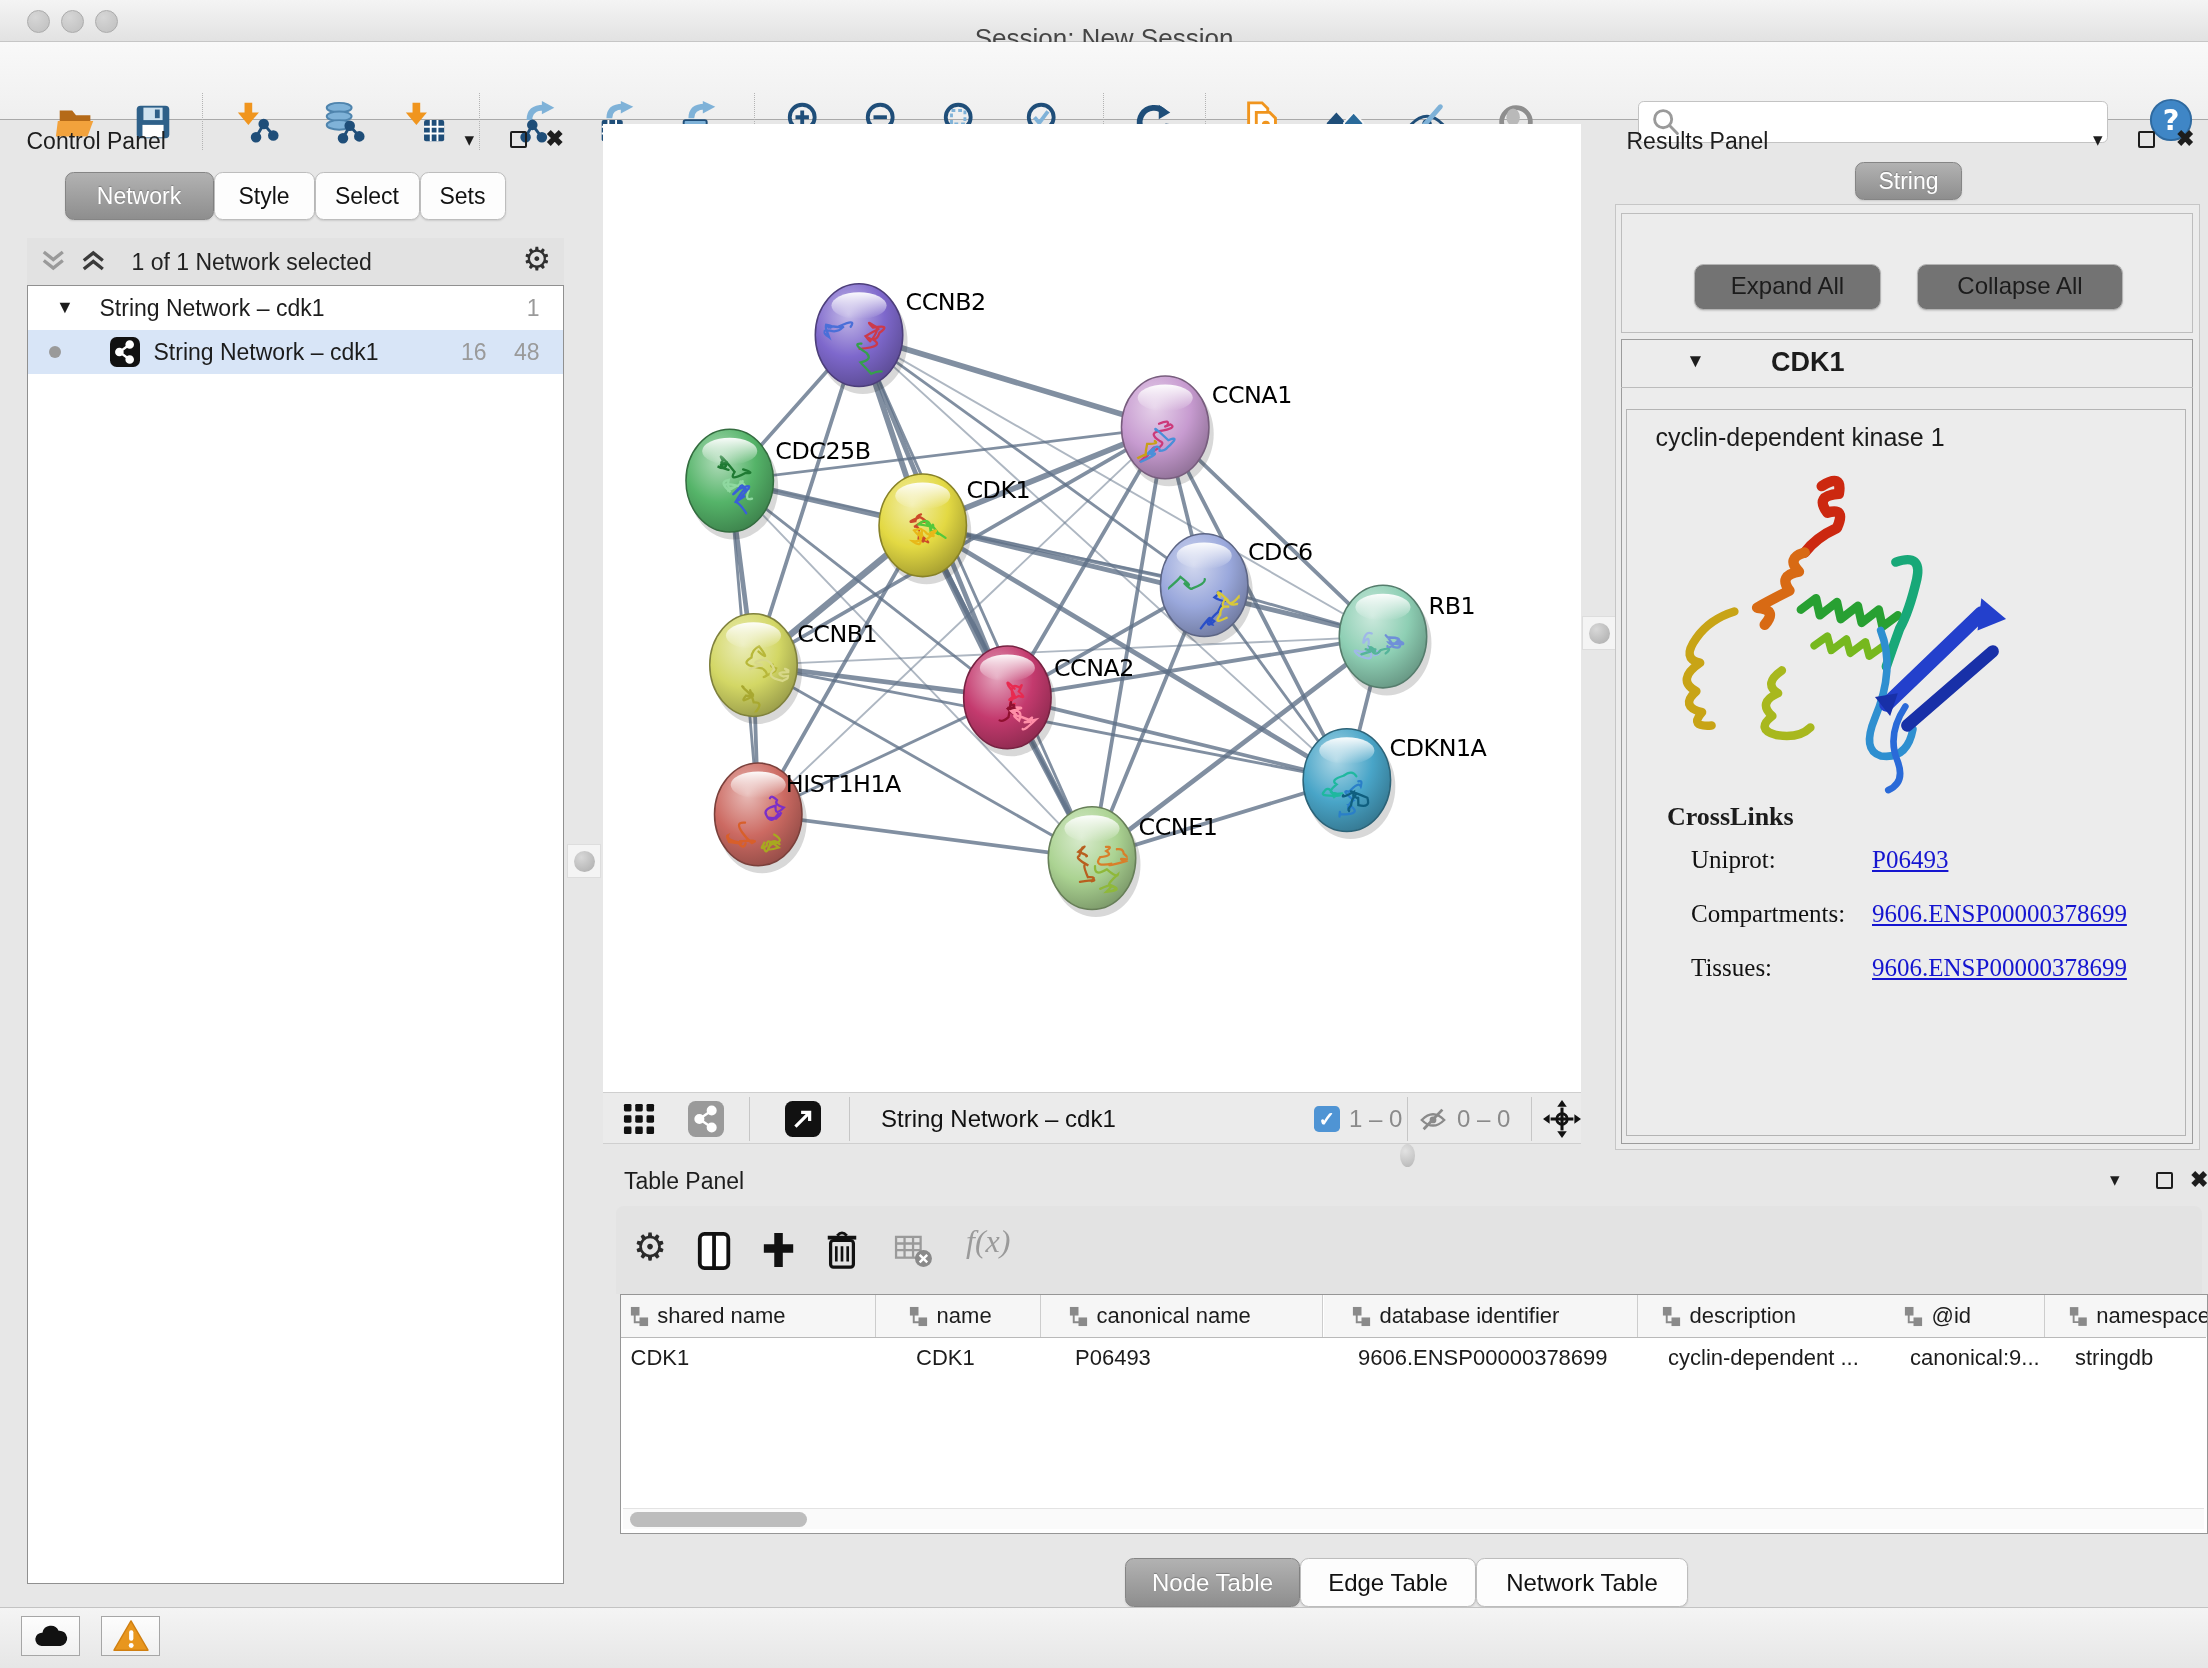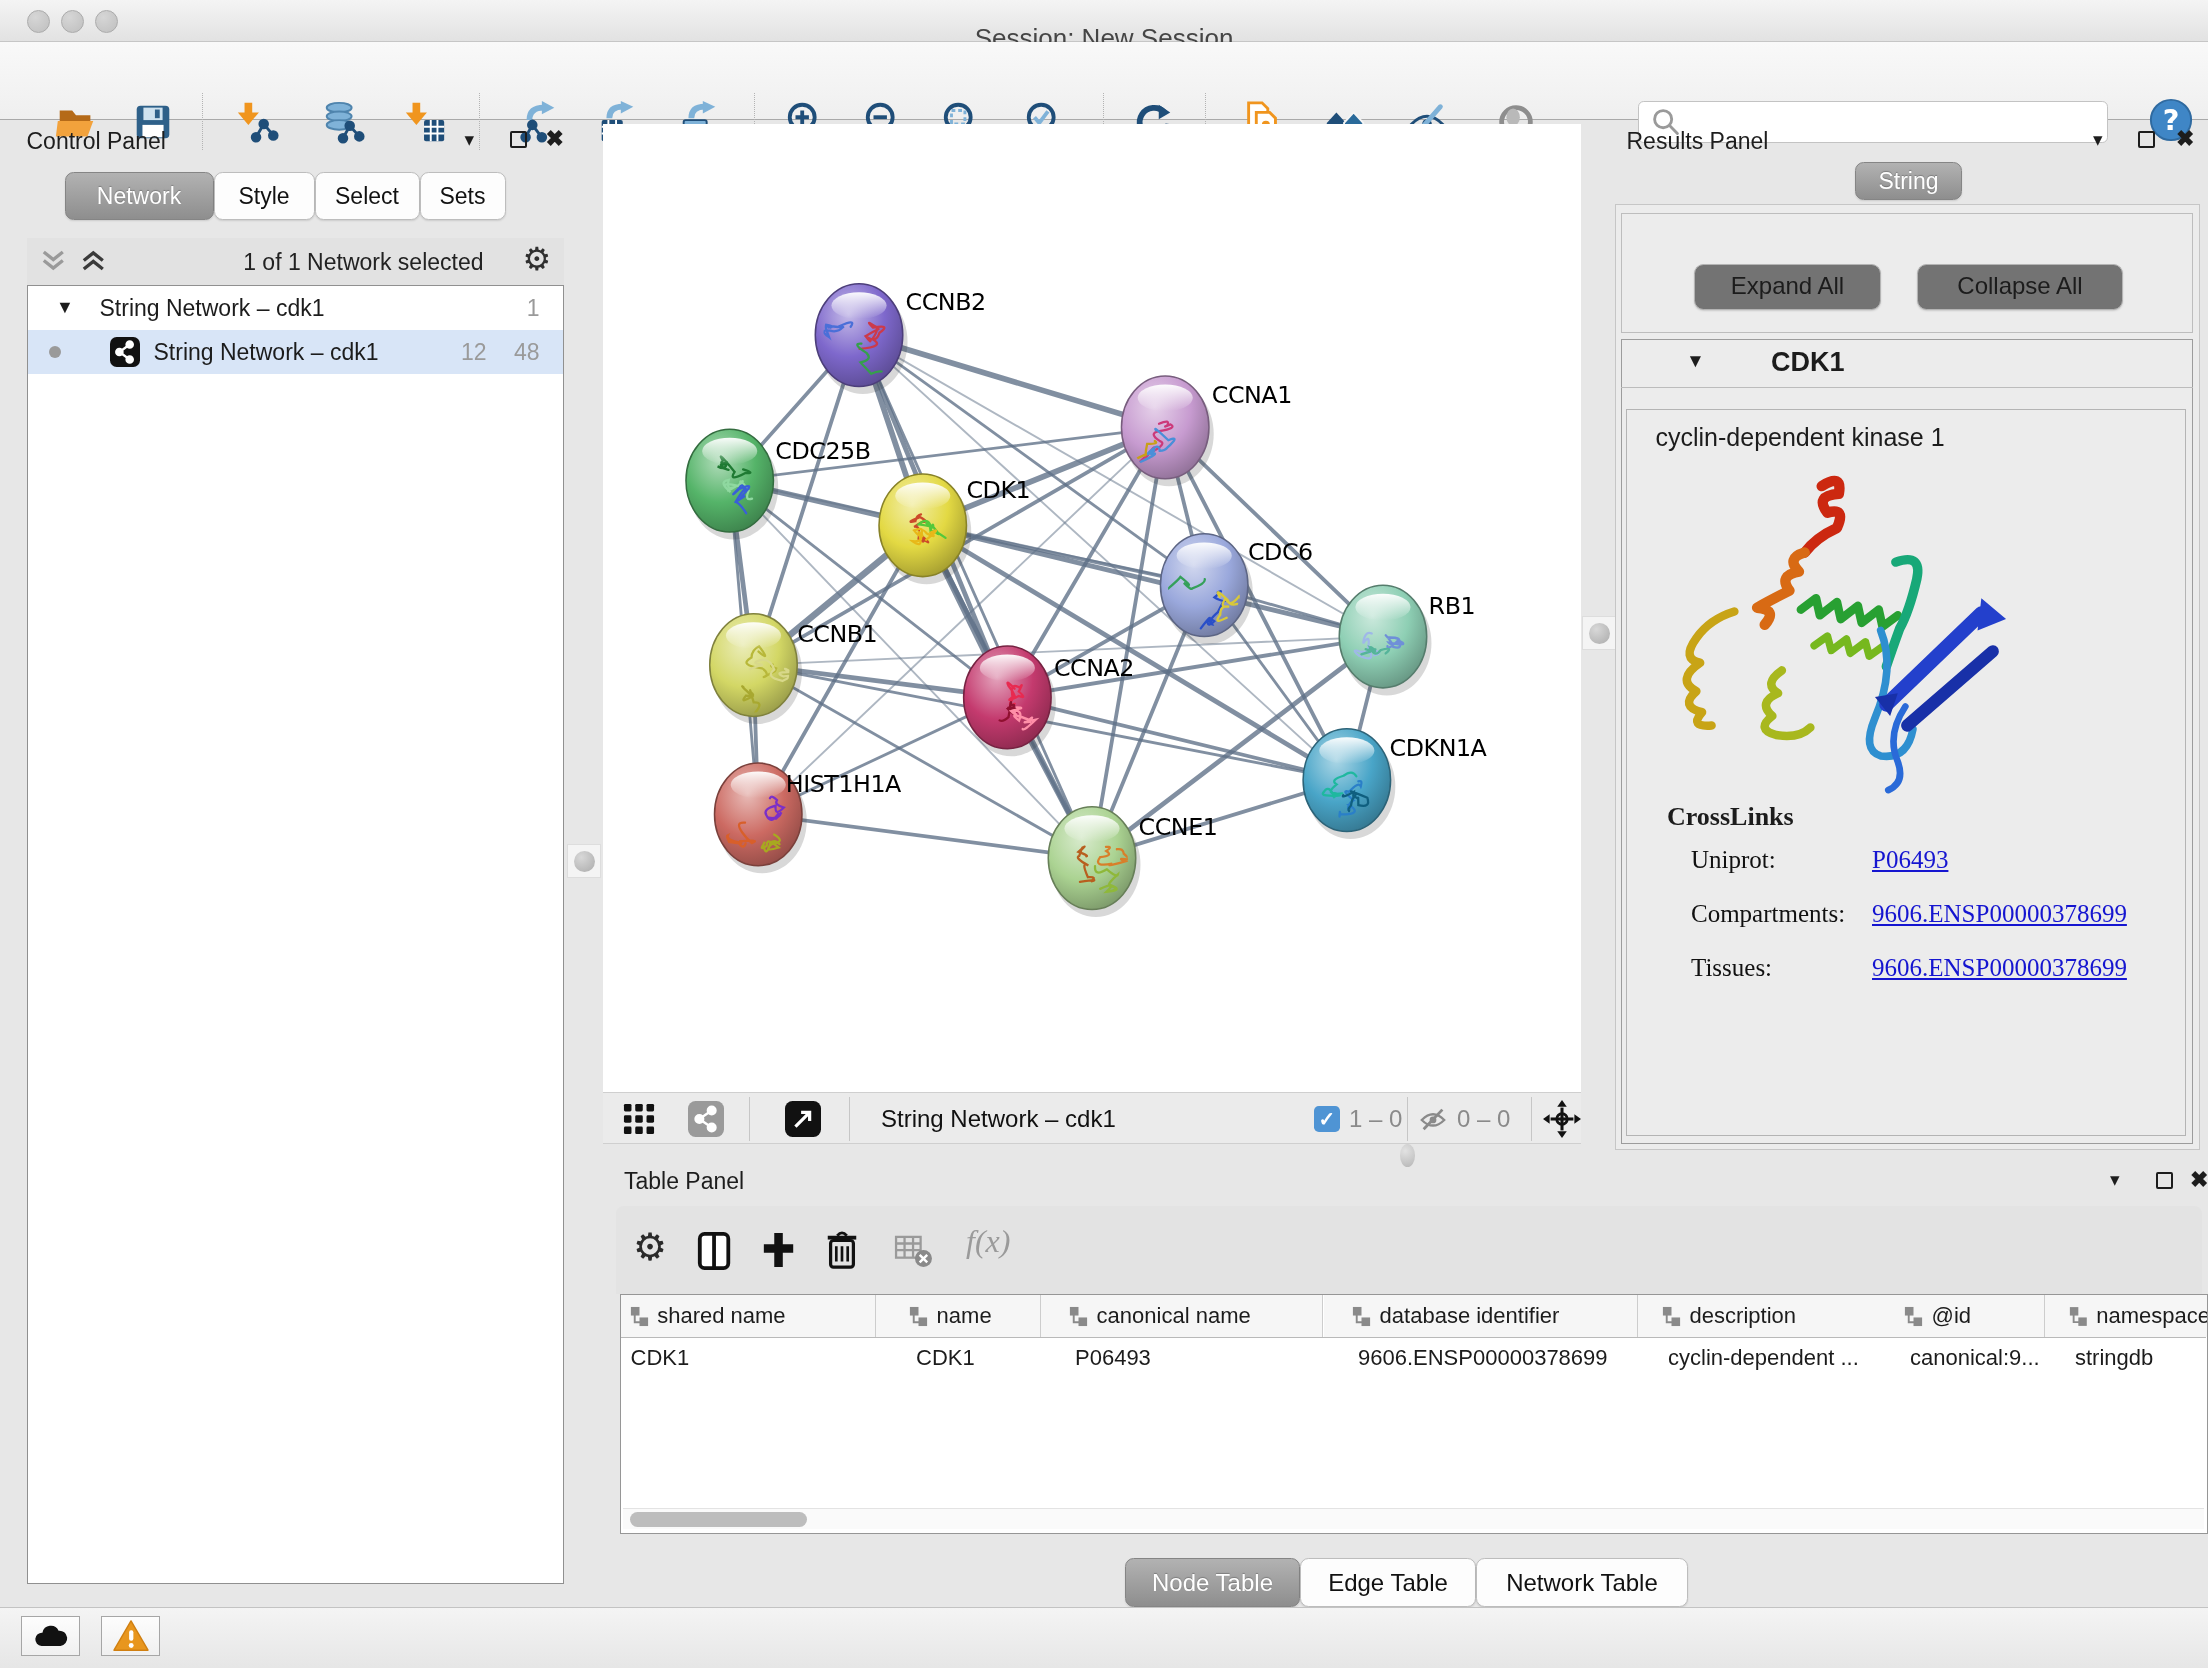--- a/index.html
+++ b/index.html
@@ -31,21 +31,21 @@
   .glyph-float { width:17px; height:17px; border:2.9px solid #1d1d1d; border-radius:1.9px; display:inline-block; }
   .glyph-close { font-size:22px; color:#1d1d1d; font-weight:bold; }
 
   
   .tab { position:absolute; height:48px; border:1px solid #bdbdbd; background:#fdfdfd;
     border-radius:8.6px; text-align:center; font-size:23px; line-height:46px; color:#111;
     box-shadow:0 1px 1.9px rgba(0,0,0,.12); }
   .tab.selected { background:linear-gradient(#b2b2b2,#8e8e8e); color:#fff; border-color:#858585;
     text-shadow:0 -1px 1px rgba(0,0,0,.25); }
   #cp-subbar { left:27px; top:238px; width:537px; height:47px; background:#e2e2e2; }
-  #cp-status { position:absolute; left:105px; top:10.5px; width:352px; text-align:right; font-size:23px; color:#222; }
+  #cp-status { position:absolute; left:105px; top:10.5px; width:352px; text-align:left; font-size:23px; color:#222; }
   #cp-tree { left:27px; top:284px; width:537px; height:1299px; background:#fff; border:1.9px solid #909090; }
   .tree-row { position:relative; width:100%; height:44px; font-size:23px; }
   .tree-row.selected { background:#d8e5f7; }
   .count { position:absolute; color:#9a9a9a; font-size:23px; top:8.6px; }
   .blacksq { width:30px; height:30px; border-radius:6.7px; background:#111; display:inline-block; }
 
   
   #canvas { left:603px; top:124px; width:978px; height:968px; background:#fff; }
   #canvas-bar { left:603px; top:1092px; width:978px; height:52px; background:#ebebeb;
     border-top:1px solid #cfcfcf; border-bottom:1px solid #cfcfcf; }
@@ -307,21 +307,21 @@
       <span class="abs blacksq" style="left:82px; top:6.7px">
         <svg width="30" height="30" viewBox="0 0 32 32">
             <g stroke="#fff" stroke-width="2.4" fill="#fff">
               <circle cx="21" cy="8" r="3.4"></circle>
               <circle cx="10" cy="16" r="3.4"></circle>
               <circle cx="21" cy="24" r="3.4"></circle>
               <path d="M21 8 L10 16 L21 24" fill="none"></path>
             </g>
           </svg></span>
       <span class="abs" style="left:126px; top:8.6px">String Network – cdk1</span>
-      <span class="count" style="right:76px">12</span>
+      <span class="count" style="right:76px">16</span>
       <span class="count" style="right:23px">48</span>
     </div>
   </div>
 </div>
 
 <div class="abs" id="canvas">
   <svg id="net-svg" width="978" height="968" viewBox="0 0 1028 1018">
       <defs>
         <linearGradient id="gloss" x1="0" y1="0" x2="0" y2="1">
           <stop offset="0%" stop-color="#ffffff" stop-opacity="0.95"></stop>

